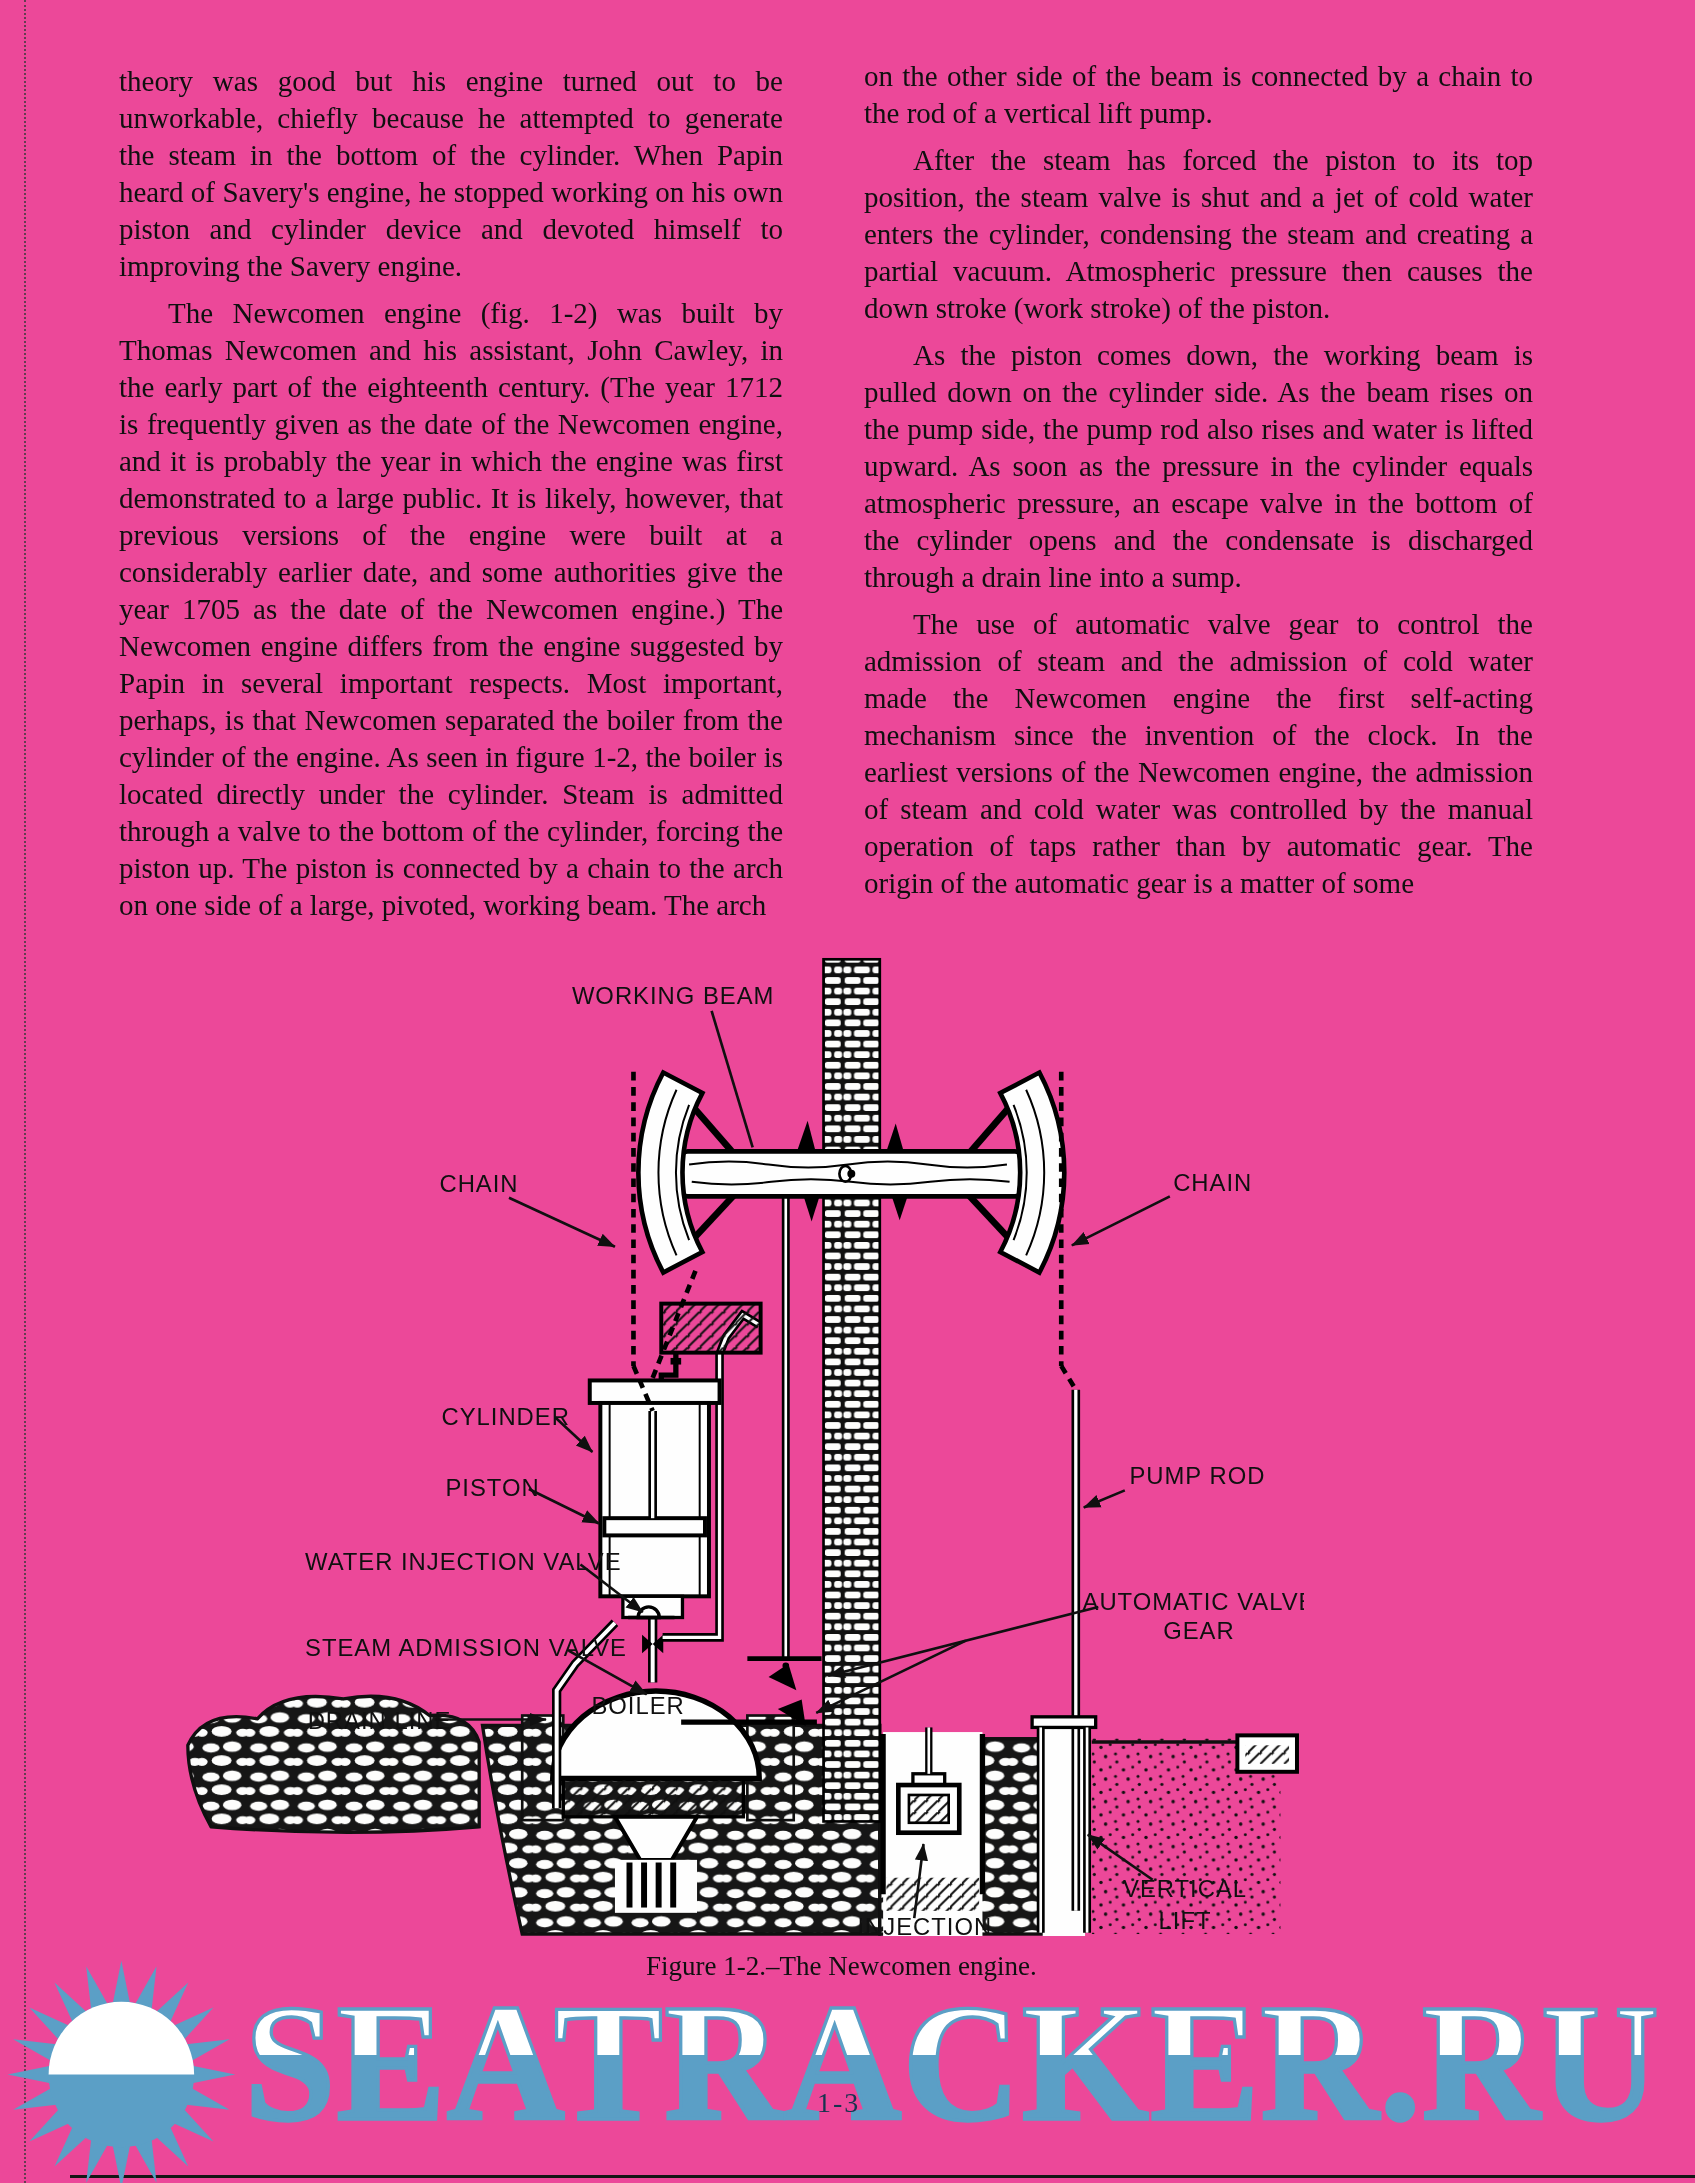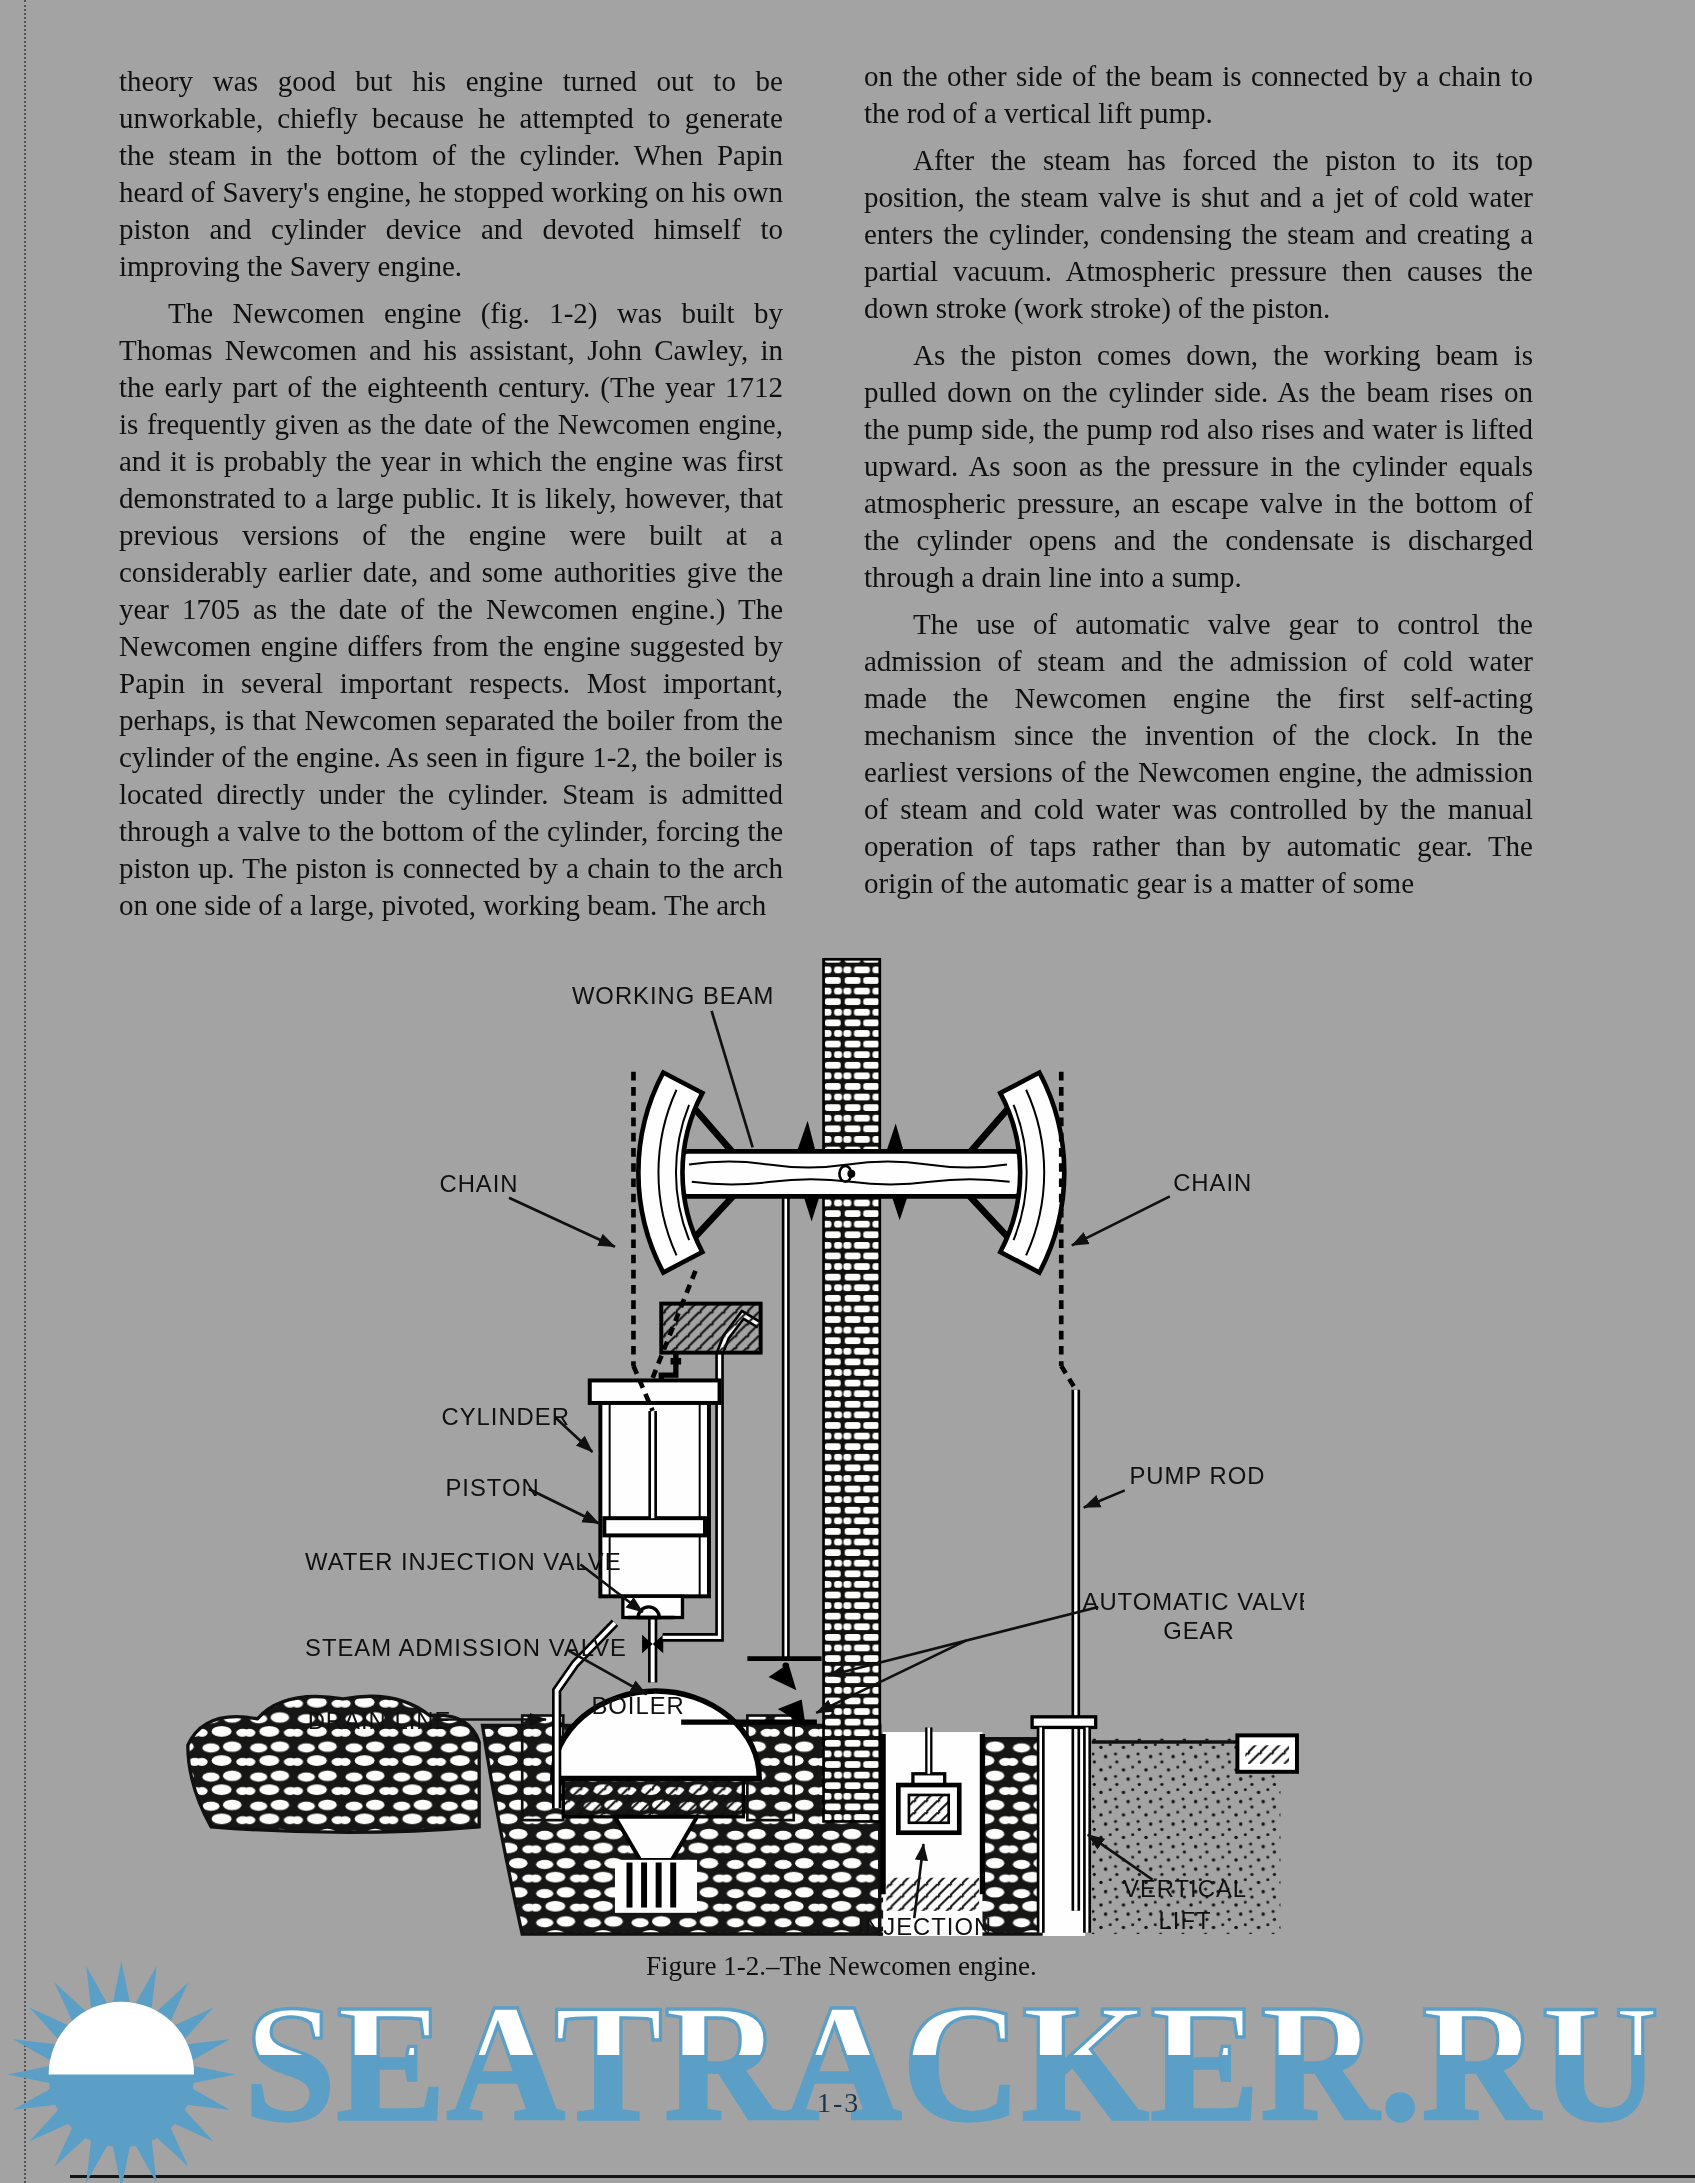--- a/index.html
+++ b/index.html
@@ -1,16 +1,16 @@
 <!DOCTYPE html>
 <html style="font-size:10.6px"><head>
 <meta charset="utf-8">
 <style>
   html,body{margin:0;padding:0;background:#e8e8e8;}
-  .page{position:relative;width:1695px;height:2183px;background:#a3a3a3;overflow:hidden;
+  .page{position:relative;width:1695px;height:2183px;background:#ec4899;overflow:hidden;
         font-family:"Liberation Serif", serif;color:#101010;}
   .binding-rule{position:absolute;left:24px;top:0;height:2183px;width:0;
         border-left:2px dotted #3a3a3a;opacity:.75;}
   .bottom-rule{position:absolute;left:70px;top:2175px;width:1626px;height:2.6px;background:#151515;}
   .col{position:absolute;top:63px;font-size:29px;line-height:37px;text-align:justify;}
   .col-left{left:119px;width:664px;}
   .col-right{left:864px;width:669px;top:58px;}
   .col p{margin:0;}
   .col p + p{margin-top:10px;text-indent:49px;}
   .figure-wrap{position:absolute;left:151px;top:954px;width:1153px;height:984px;}

